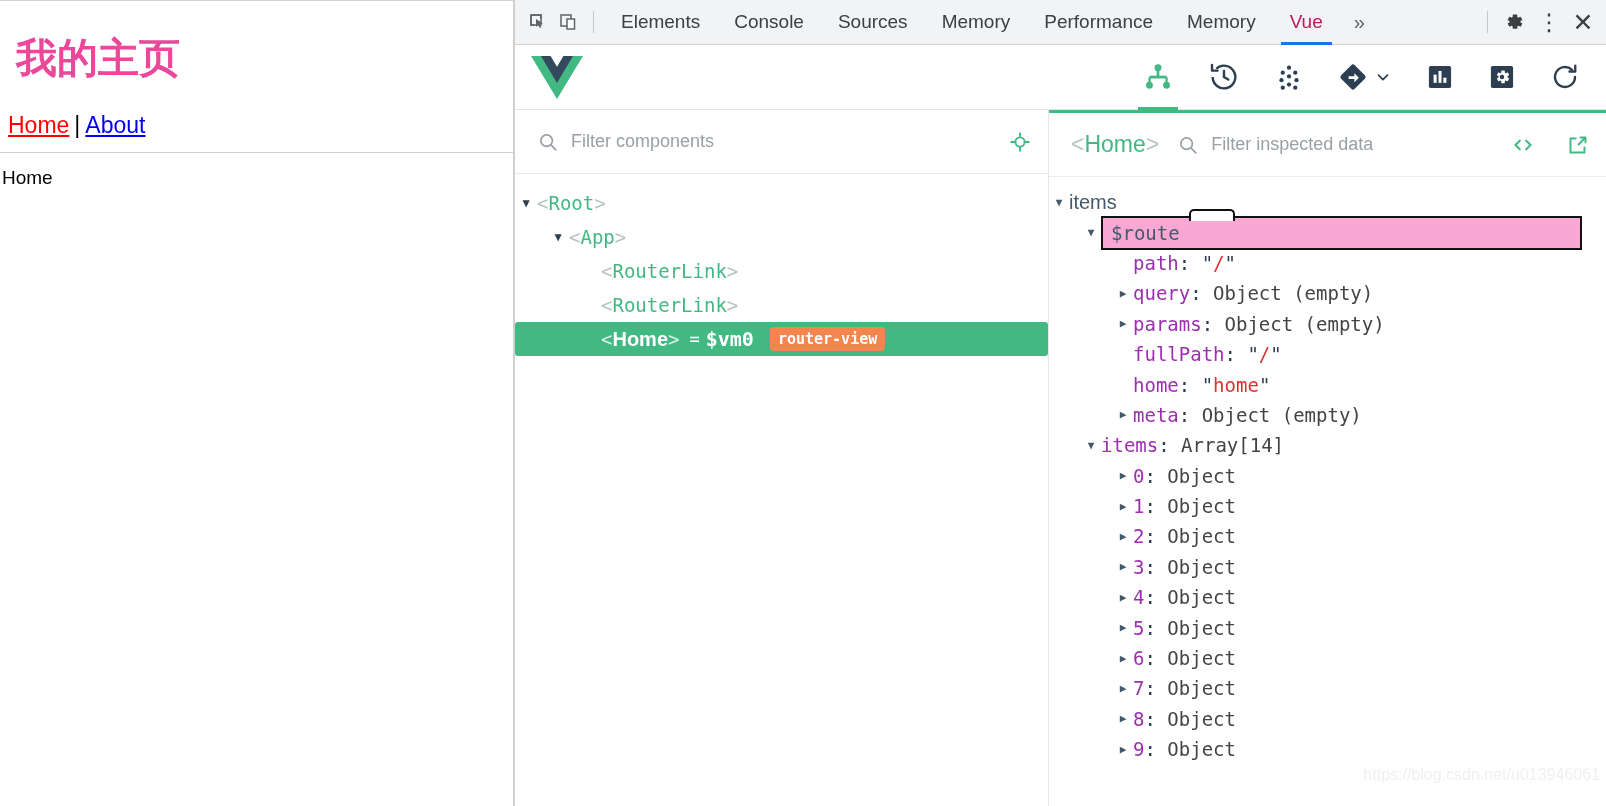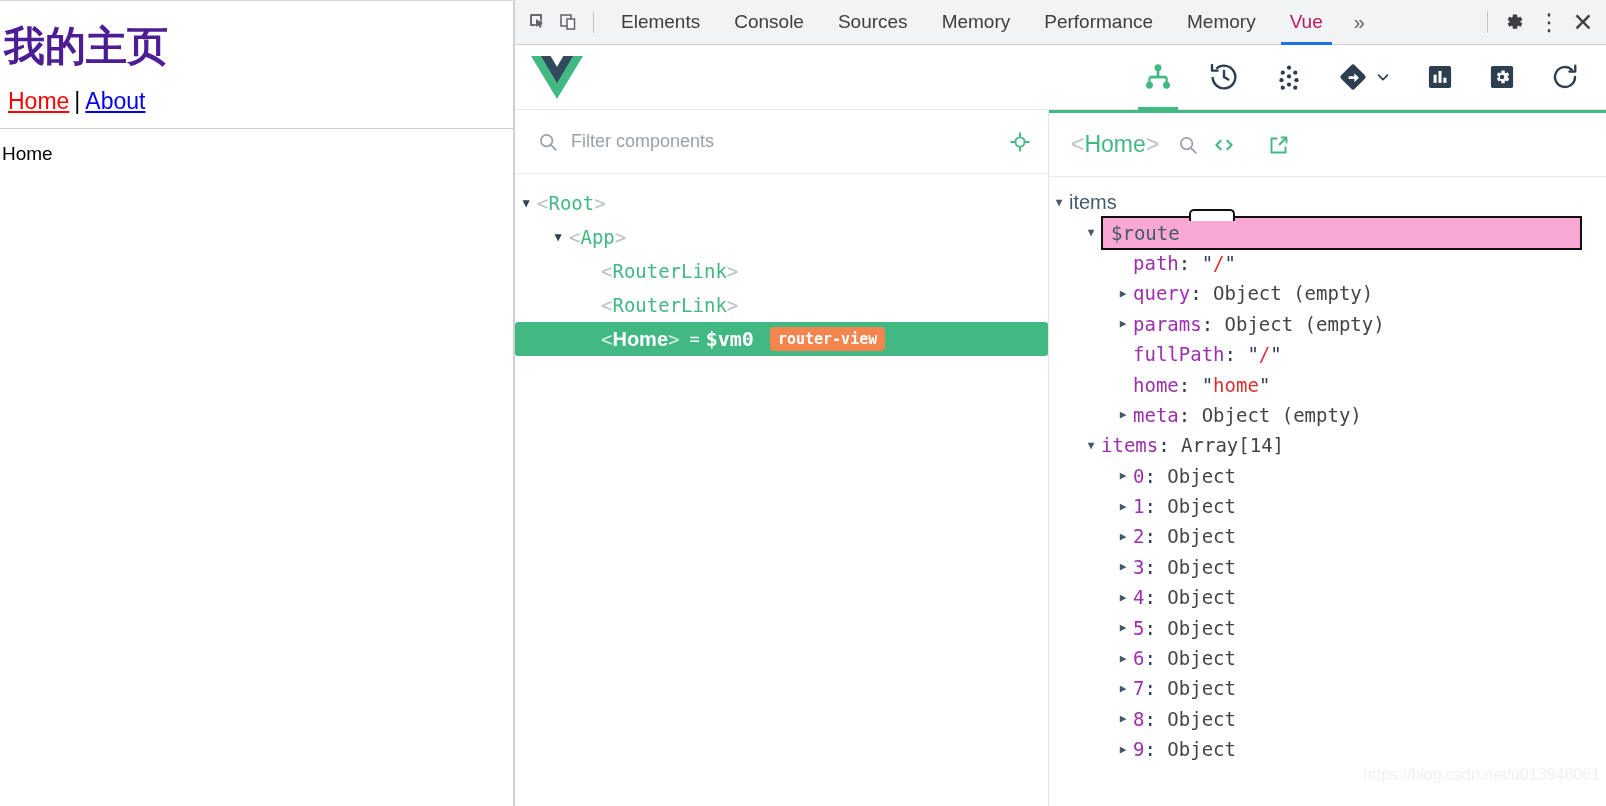--- a/index.html
+++ b/index.html
@@ -13,26 +13,26 @@
   #app { position: relative; width: 1606px; height: 806px; display: flex; }
 
   
   .page {
     width: 514px; height: 806px;
     background: #fff;
     position: relative;
     border-top: 1px solid #d4d4d4;
   }
   .page-heading {
-    margin: 4px;
+    margin: 16px;
     padding: 18px 0 0 0;
     font-size: 41px;
     line-height: 1.15;
     font-weight: bold;
-    color: #4c1d95;
+    color: #ec4899;
     letter-spacing: 0px;
     font-family: "DejaVu Sans", "Liberation Sans", sans-serif;
   }
   .page-nav {
     padding: 14px 0 0 0;
     font-size: 23px;
     color: #000;
     white-space: nowrap;
     margin-left: 8px;
   }
@@ -464,20 +464,21 @@
 
       <div class="pane-right">
         <div class="pane-header">
           <span class="inspected-name"><span class="brk">&lt;</span><span>Home</span><span class="brk">&gt;</span></span>
           <span class="search-icon">
             <svg width="22" height="22" viewBox="0 0 24 24" fill="none" stroke="currentColor" stroke-width="1.9">
               <circle cx="10.5" cy="10.5" r="6.3"></circle>
               <path d="M15.2 15.2L20.5 20.5" stroke-linecap="round"></path>
             </svg>
           </span>
+          <input class="filter-input" value="" placeholder="Filter inspected data" style="">
           <span class="header-icon" style="margin-right:30px">
             <svg width="26" height="26" viewBox="0 0 24 24" fill="none" stroke="currentColor" stroke-width="1.9">
               <path d="M9 8l-4 4 4 4M15 8l4 4-4 4" stroke-linecap="round" stroke-linejoin="round"></path>
             </svg>
           </span>
           <span class="header-icon">
             <svg width="24" height="24" viewBox="0 0 24 24" fill="none" stroke="currentColor" stroke-width="1.9">
               <path d="M18.5 13.5v6h-14v-14h6"></path>
               <path d="M12.5 11.5l7-7M14.5 4.5h5v5" stroke-linecap="round" stroke-linejoin="round"></path>
             </svg>

